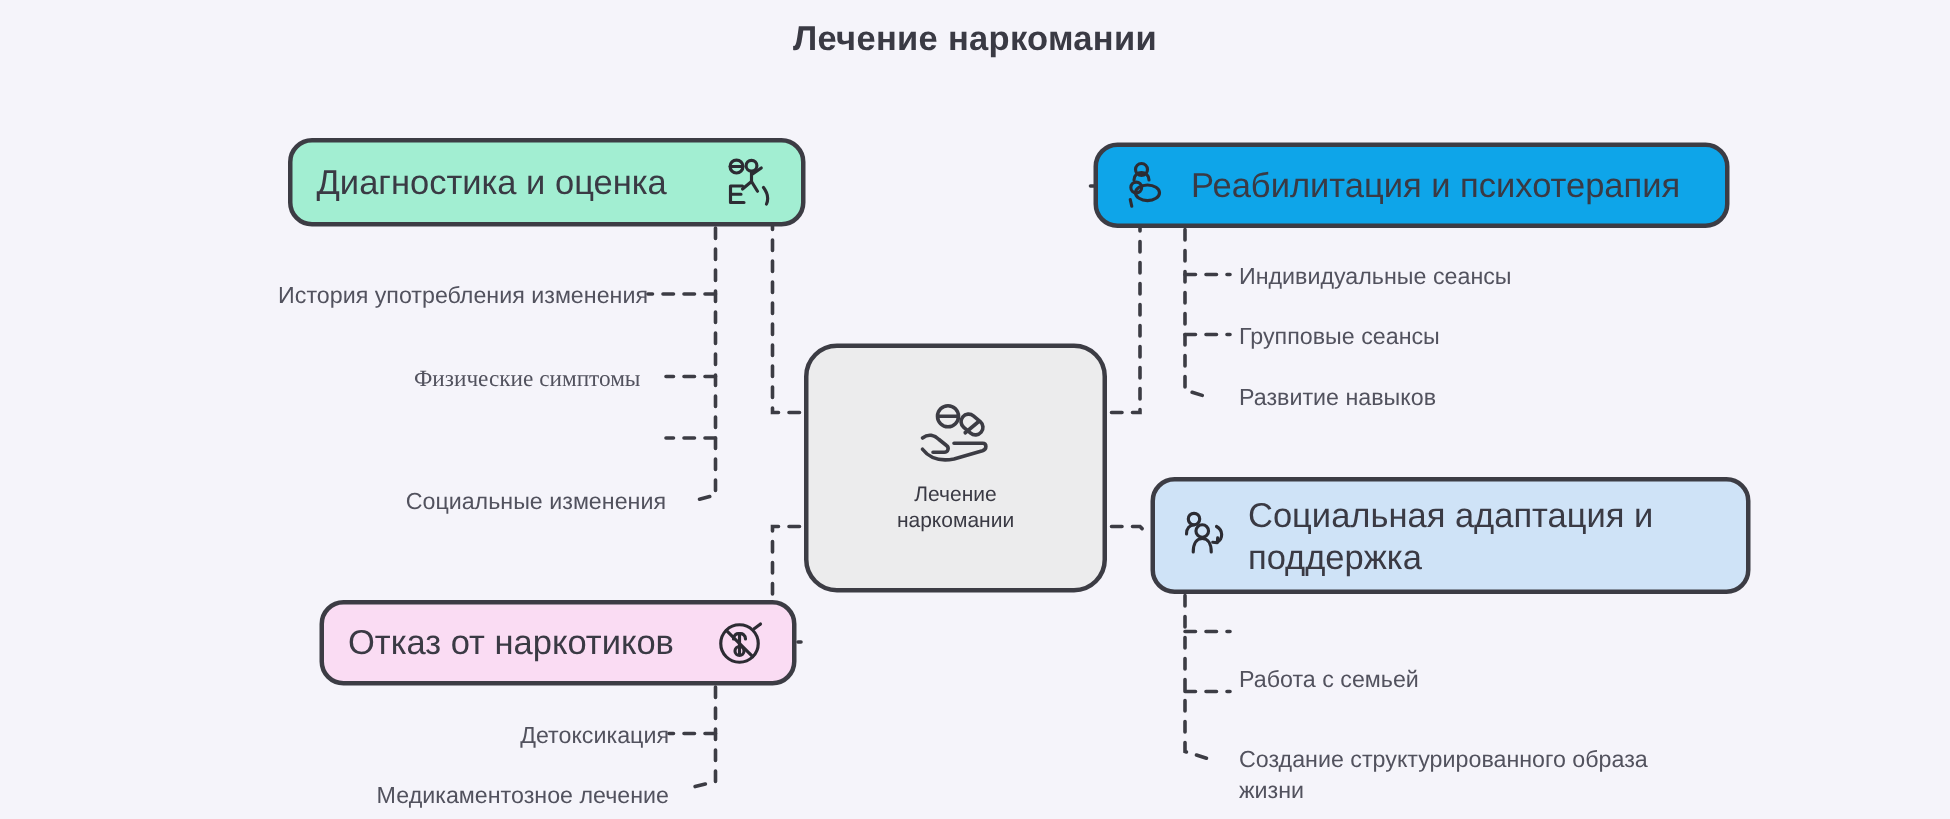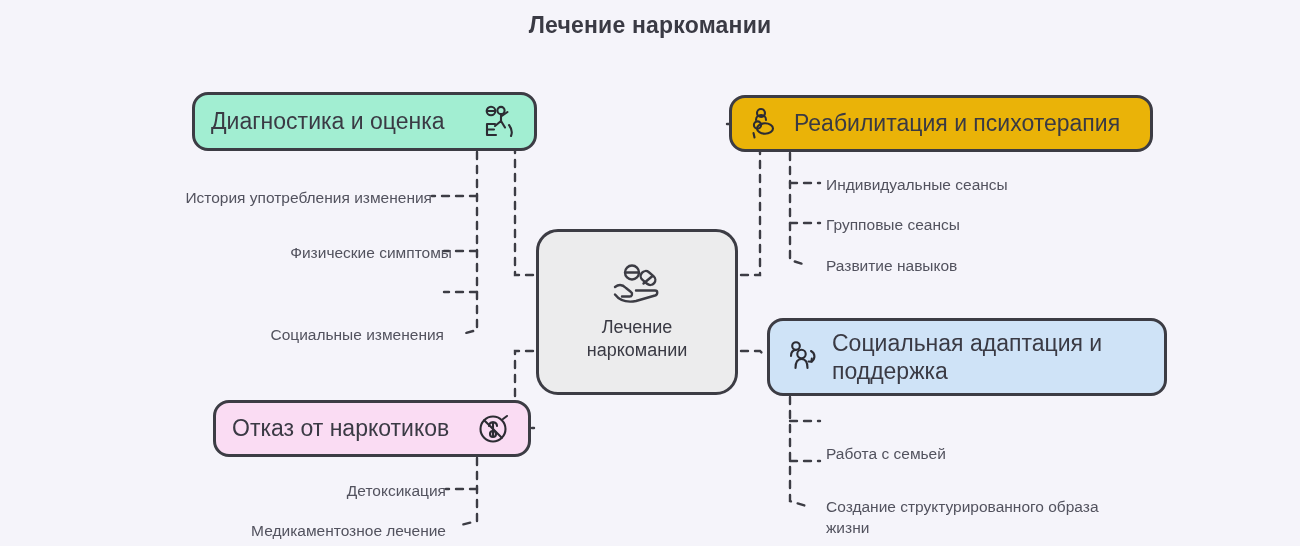--- a/index.html
+++ b/index.html
@@ -78,21 +78,21 @@
 
   #node-diagnostics {
     left: 192px; top: 92px;
     width: 345px; height: 59px;
     background: #a2eed2;
     justify-content: space-between;
   }
   #node-rehabilitation {
     left: 729px; top: 95px;
     width: 424px; height: 57px;
-    background: #eab308;
+    background: #0ea5e9;
   }
   #node-social {
     left: 767px; top: 318px;
     width: 400px; height: 78px;
     background: #cfe3f7;
   }
   #node-refusal {
     left: 213px; top: 400px;
     width: 318px; height: 57px;
     background: #fadcf3;
@@ -105,21 +105,21 @@
     left: 536px; top: 229px;
     width: 202px; height: 166px;
     background: #ececed;
     border: 3px solid #3c3c44;
     border-radius: 22px;
     display: flex;
     flex-direction: column;
     align-items: center;
     justify-content: center;
     gap: 6px;
-    font-size: 18px;
+    font-size: 14px;
     color: #3a3a44;
     text-align: center;
     line-height: 1.25;
   }
   #node-center .center-label { white-space: pre-line; }
 
   
   .leaf {
     position: absolute;
     font-size: 15.5px;
@@ -242,21 +242,21 @@
           <path d="M13 15 C 13 12.5, 15 11, 17 11.5"></path>
           <path d="M21 15 C 21 12.5, 19 11, 17 11.5"></path>
           <circle cx="17" cy="23" r="3"></circle>
           <path d="M27 8 L 31 5"></path>
         </g>
       </svg>
     </span>
   </div>
 
   <div class="leaf left" style="left:80px; top:188px; width:352px;">История употребления изменения</div>
-  <div class="leaf left" style="left:88px; top:243px; width:364px;">Физические симптомы</div>
+  <div class="leaf left" style="left:63px; top:243px; width:364px;font-family:Liberation Serif, serif;">Физические симптомы</div>
   <div class="leaf left" style="left:80px; top:325px; width:364px;">Социальные изменения</div>
 
   <div class="leaf left" style="left:80px; top:481px; width:366px;">Детоксикация</div>
   <div class="leaf left" style="left:80px; top:521px; width:366px;">Медикаментозное лечение</div>
 
   <div class="leaf right" style="left:826px; top:175px; width:300px;">Индивидуальные сеансы</div>
   <div class="leaf right" style="left:826px; top:215px; width:300px;">Групповые сеансы</div>
   <div class="leaf right" style="left:826px; top:256px; width:300px;">Развитие навыков</div>
 
   <div class="leaf right" style="left:826px; top:412px; width:320px;margin-top:32px;">Работа с семьей</div>

